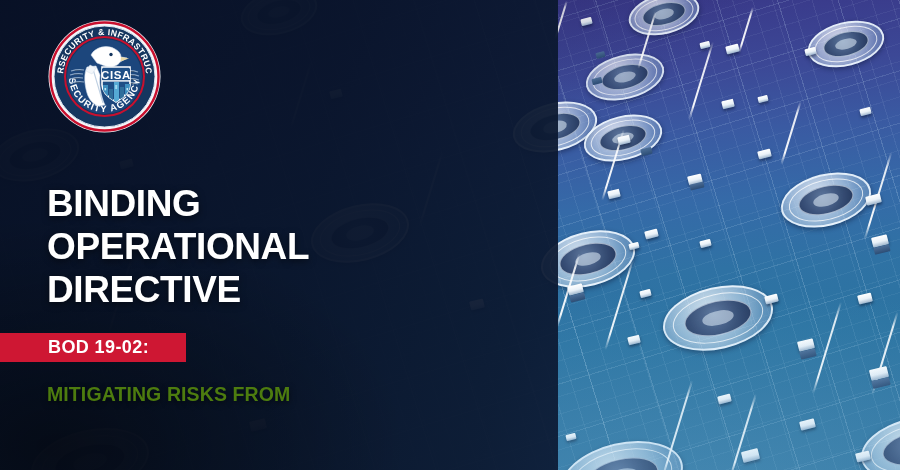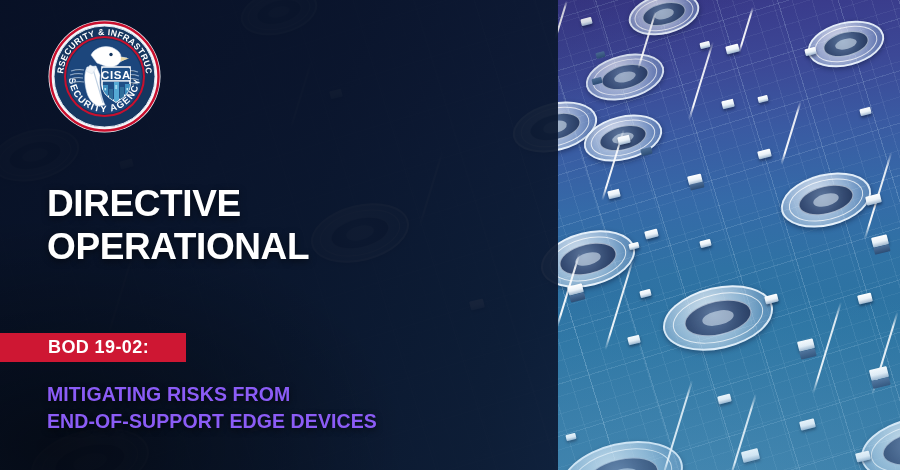--- a/index.html
+++ b/index.html
@@ -224,21 +224,21 @@
     font-size: 18px;
     letter-spacing: 0.4px;
     white-space: nowrap;
   }
 
   
   .subtitle {
     position: absolute;
     left: 47px;
     top: 381px;
-    color: #8b5cf6;
+    color: #4d7c0f;
     font-weight: bold;
     font-size: 19.5px;
     line-height: 27px;
     letter-spacing: 0.1px;
     text-transform: uppercase;
     text-shadow: 0 2px 6px rgba(0,0,0,0.6);
   }
   .subtitle span { display: block; }
 </style>
 </head>
@@ -465,27 +465,27 @@
           <rect x="68.2" y="66" width="2" height="4" fill="#9fd8ef"></rect>
           <rect x="57.5" y="69" width="1.6" height="2.4" fill="#bfe6f6"></rect>
           <rect x="79.5" y="69" width="1.6" height="2.4" fill="#bfe6f6"></rect>
         </g>
         <rect x="55" y="61.2" width="28" height="1.4" fill="#ffffff"></rect>
         <text x="69" y="60" font-family="Liberation Sans, sans-serif" font-size="11.5" font-weight="bold" fill="#ffffff" text-anchor="middle" letter-spacing="0.6">CISA</text>
       </svg>
     </div>
 
     <div class="headline">
+      <span>BINDING</span>
+      <span>OPERATIONAL</span>
       <span>DIRECTIVE</span>
-      <span>OPERATIONAL</span>
     </div>
 
     <div class="ribbon">
       <div class="ribbon-label">BOD 19-02:</div>
     </div>
 
     <div class="subtitle">
       <span>MITIGATING RISKS FROM</span>
-      <span>END-OF-SUPPORT EDGE DEVICES</span>
     </div>
 
   </div>
 </div>
 
 </body></html>

